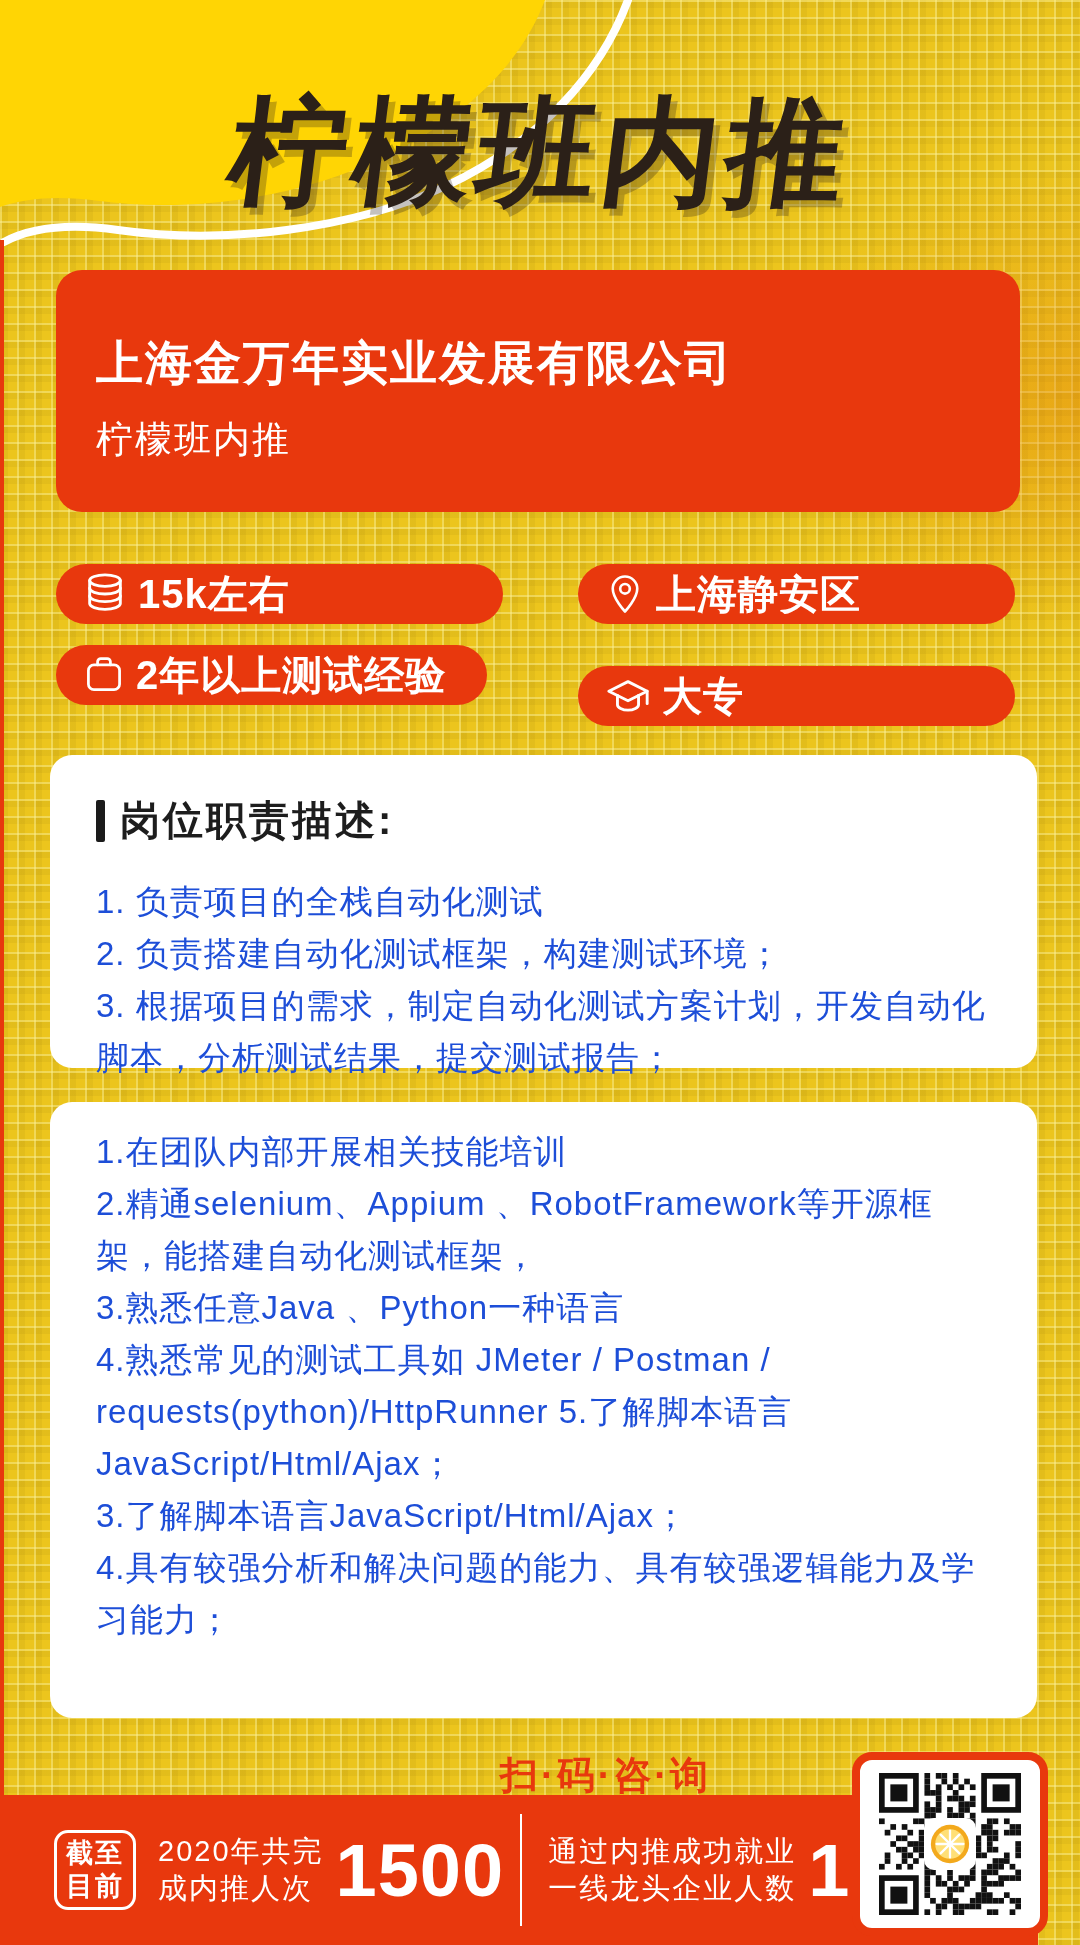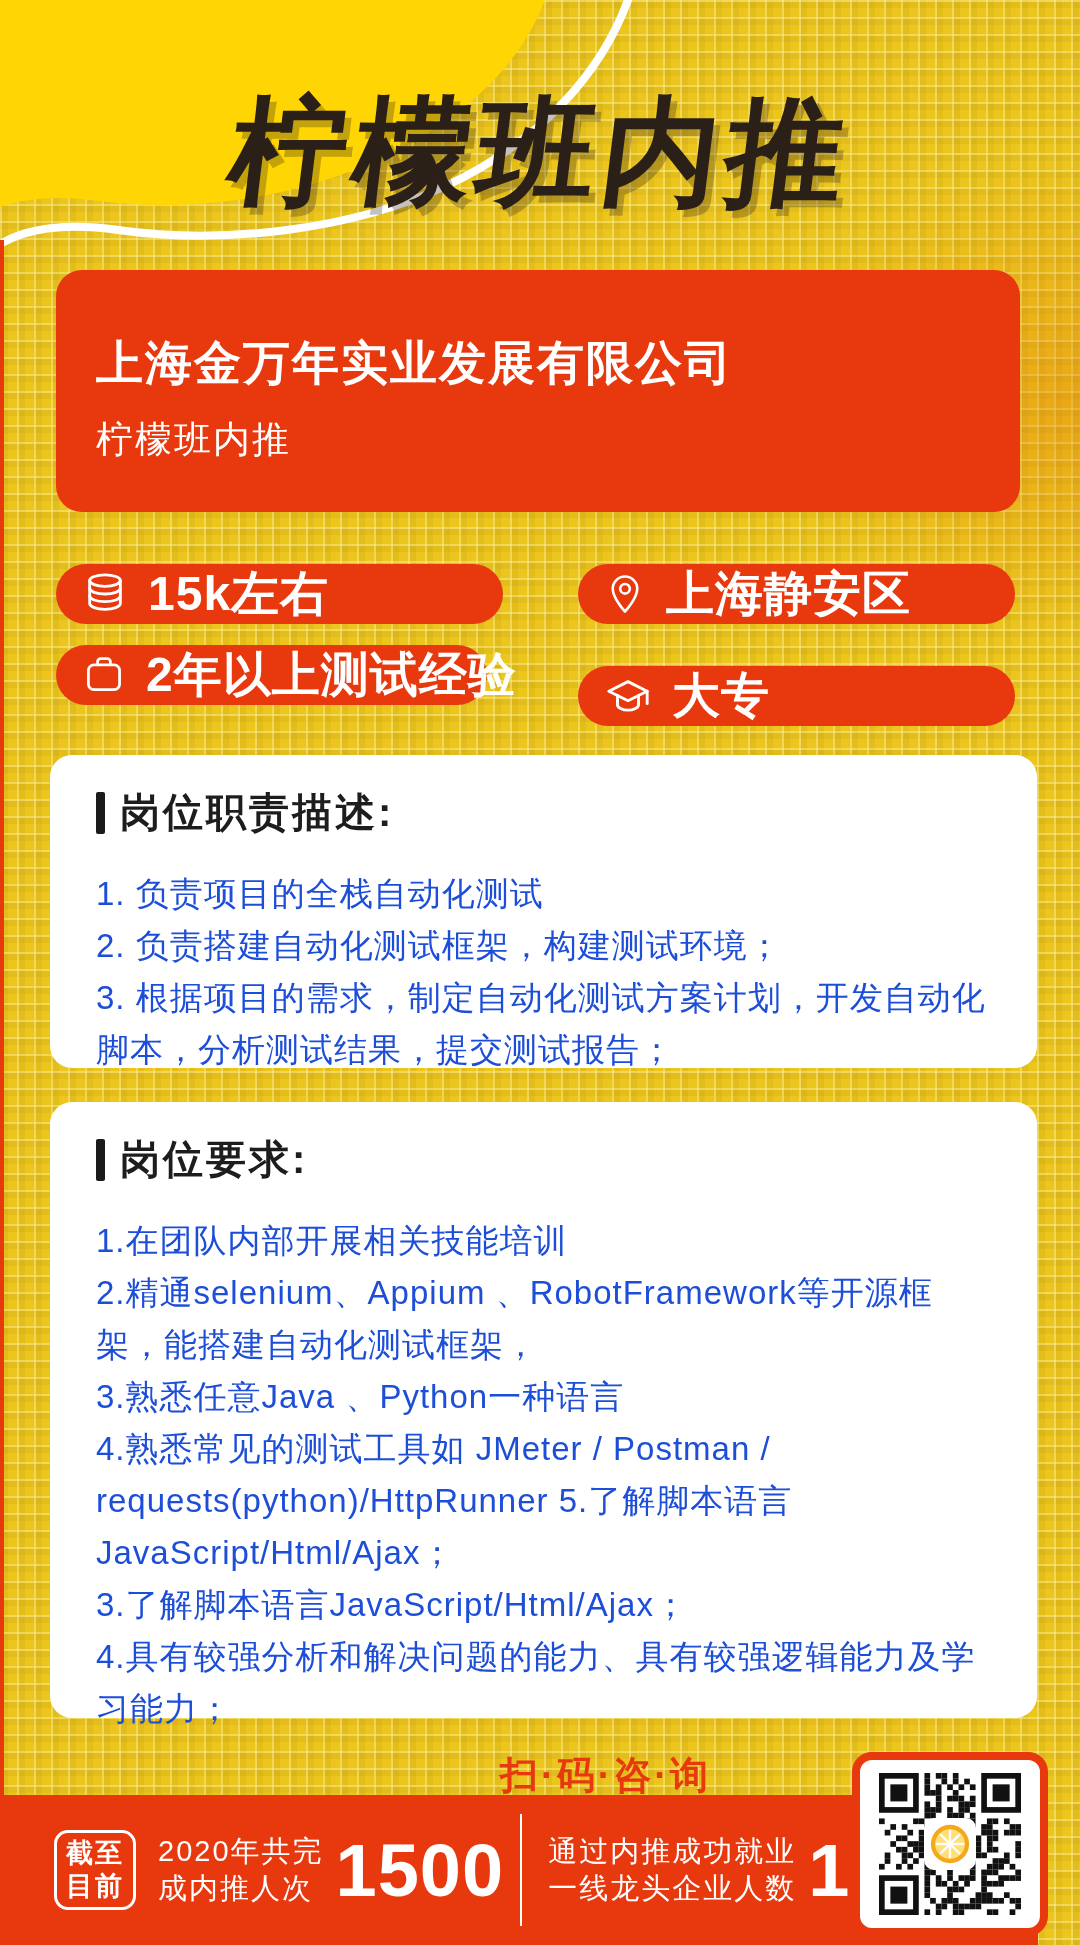--- a/index.html
+++ b/index.html
@@ -32,24 +32,24 @@
   .company-position{font-size:37px;margin-top:20px;letter-spacing:2px;}
   .pill{
     position:absolute;height:60px;background:#e8380d;border-radius:30px;
     display:flex;align-items:center;color:#fff;
   }
   .pill-1{left:56px;top:564px;width:447px;}
   .pill-2{left:578px;top:564px;width:437px;}
   .pill-3{left:56px;top:645px;width:431px;}
   .pill-4{left:578px;top:666px;width:437px;}
   .pill-icon{margin-left:26px;display:flex;align-items:center;}
-  .pill-label{font-size:48px;font-weight:bold;margin-left:20px;letter-spacing:1px;white-space:nowrap;}
+  .pill-label{font-size:40px;font-weight:bold;margin-left:10px;letter-spacing:1px;white-space:nowrap;}
   .card{
     position:absolute;left:50px;width:987px;background:#fff;border-radius:22px;
-    box-sizing:border-box;padding:16px 46px;color:#111;
+    box-sizing:border-box;padding:24px 46px;color:#111;
   }
   .card-duties{top:755px;height:313px;}
   .card-reqs{top:1102px;height:616px;}
   .sec-head{display:flex;align-items:center;gap:15px;margin:14px 0 28px 0;}
   .head-bar{width:9px;height:42px;background:#1b1b1b;border-radius:2px;flex:none;}
   .sec-head h2{margin:0;font-size:40px;font-weight:bold;color:#1d1d1d;letter-spacing:3px;}
   .li{margin:0;font-size:33px;line-height:52px;color:#1d4ed8;letter-spacing:1px;}
   .scan-text{
     position:absolute;top:1750px;left:500px;width:330px;
     font-size:38px;font-weight:bold;color:#e8380d;letter-spacing:3px;
@@ -143,24 +143,20 @@
     <div class="sec-head">
       <span class="head-bar"></span>
       <h2>岗位职责描述:</h2>
     </div>
     <p class="li">1. 负责项目的全栈自动化测试</p>
     <p class="li">2. 负责搭建自动化测试框架，构建测试环境；</p>
     <p class="li">3. 根据项目的需求，制定自动化测试方案计划，开发自动化脚本，分析测试结果，提交测试报告；</p>
   </section>
 
   <section class="card card-reqs">
-    <div class="sec-head">
-      <span class="head-bar"></span>
-      <h2>岗位要求:</h2>
-    </div>
     <p class="li">1.在团队内部开展相关技能培训</p>
     <p class="li">2.精通selenium、Appium 、RobotFramework等开源框架，能搭建自动化测试框架，</p>
     <p class="li">3.熟悉任意Java 、Python一种语言</p>
     <p class="li">4.熟悉常见的测试工具如 JMeter / Postman / requests(python)/HttpRunner 5.了解脚本语言JavaScript/Html/Ajax；</p>
     <p class="li">3.了解脚本语言JavaScript/Html/Ajax；</p>
     <p class="li">4.具有较强分析和解决问题的能力、具有较强逻辑能力及学习能力；</p>
   </section>
 
   <div class="scan-text">扫·码·咨·询</div>
 

